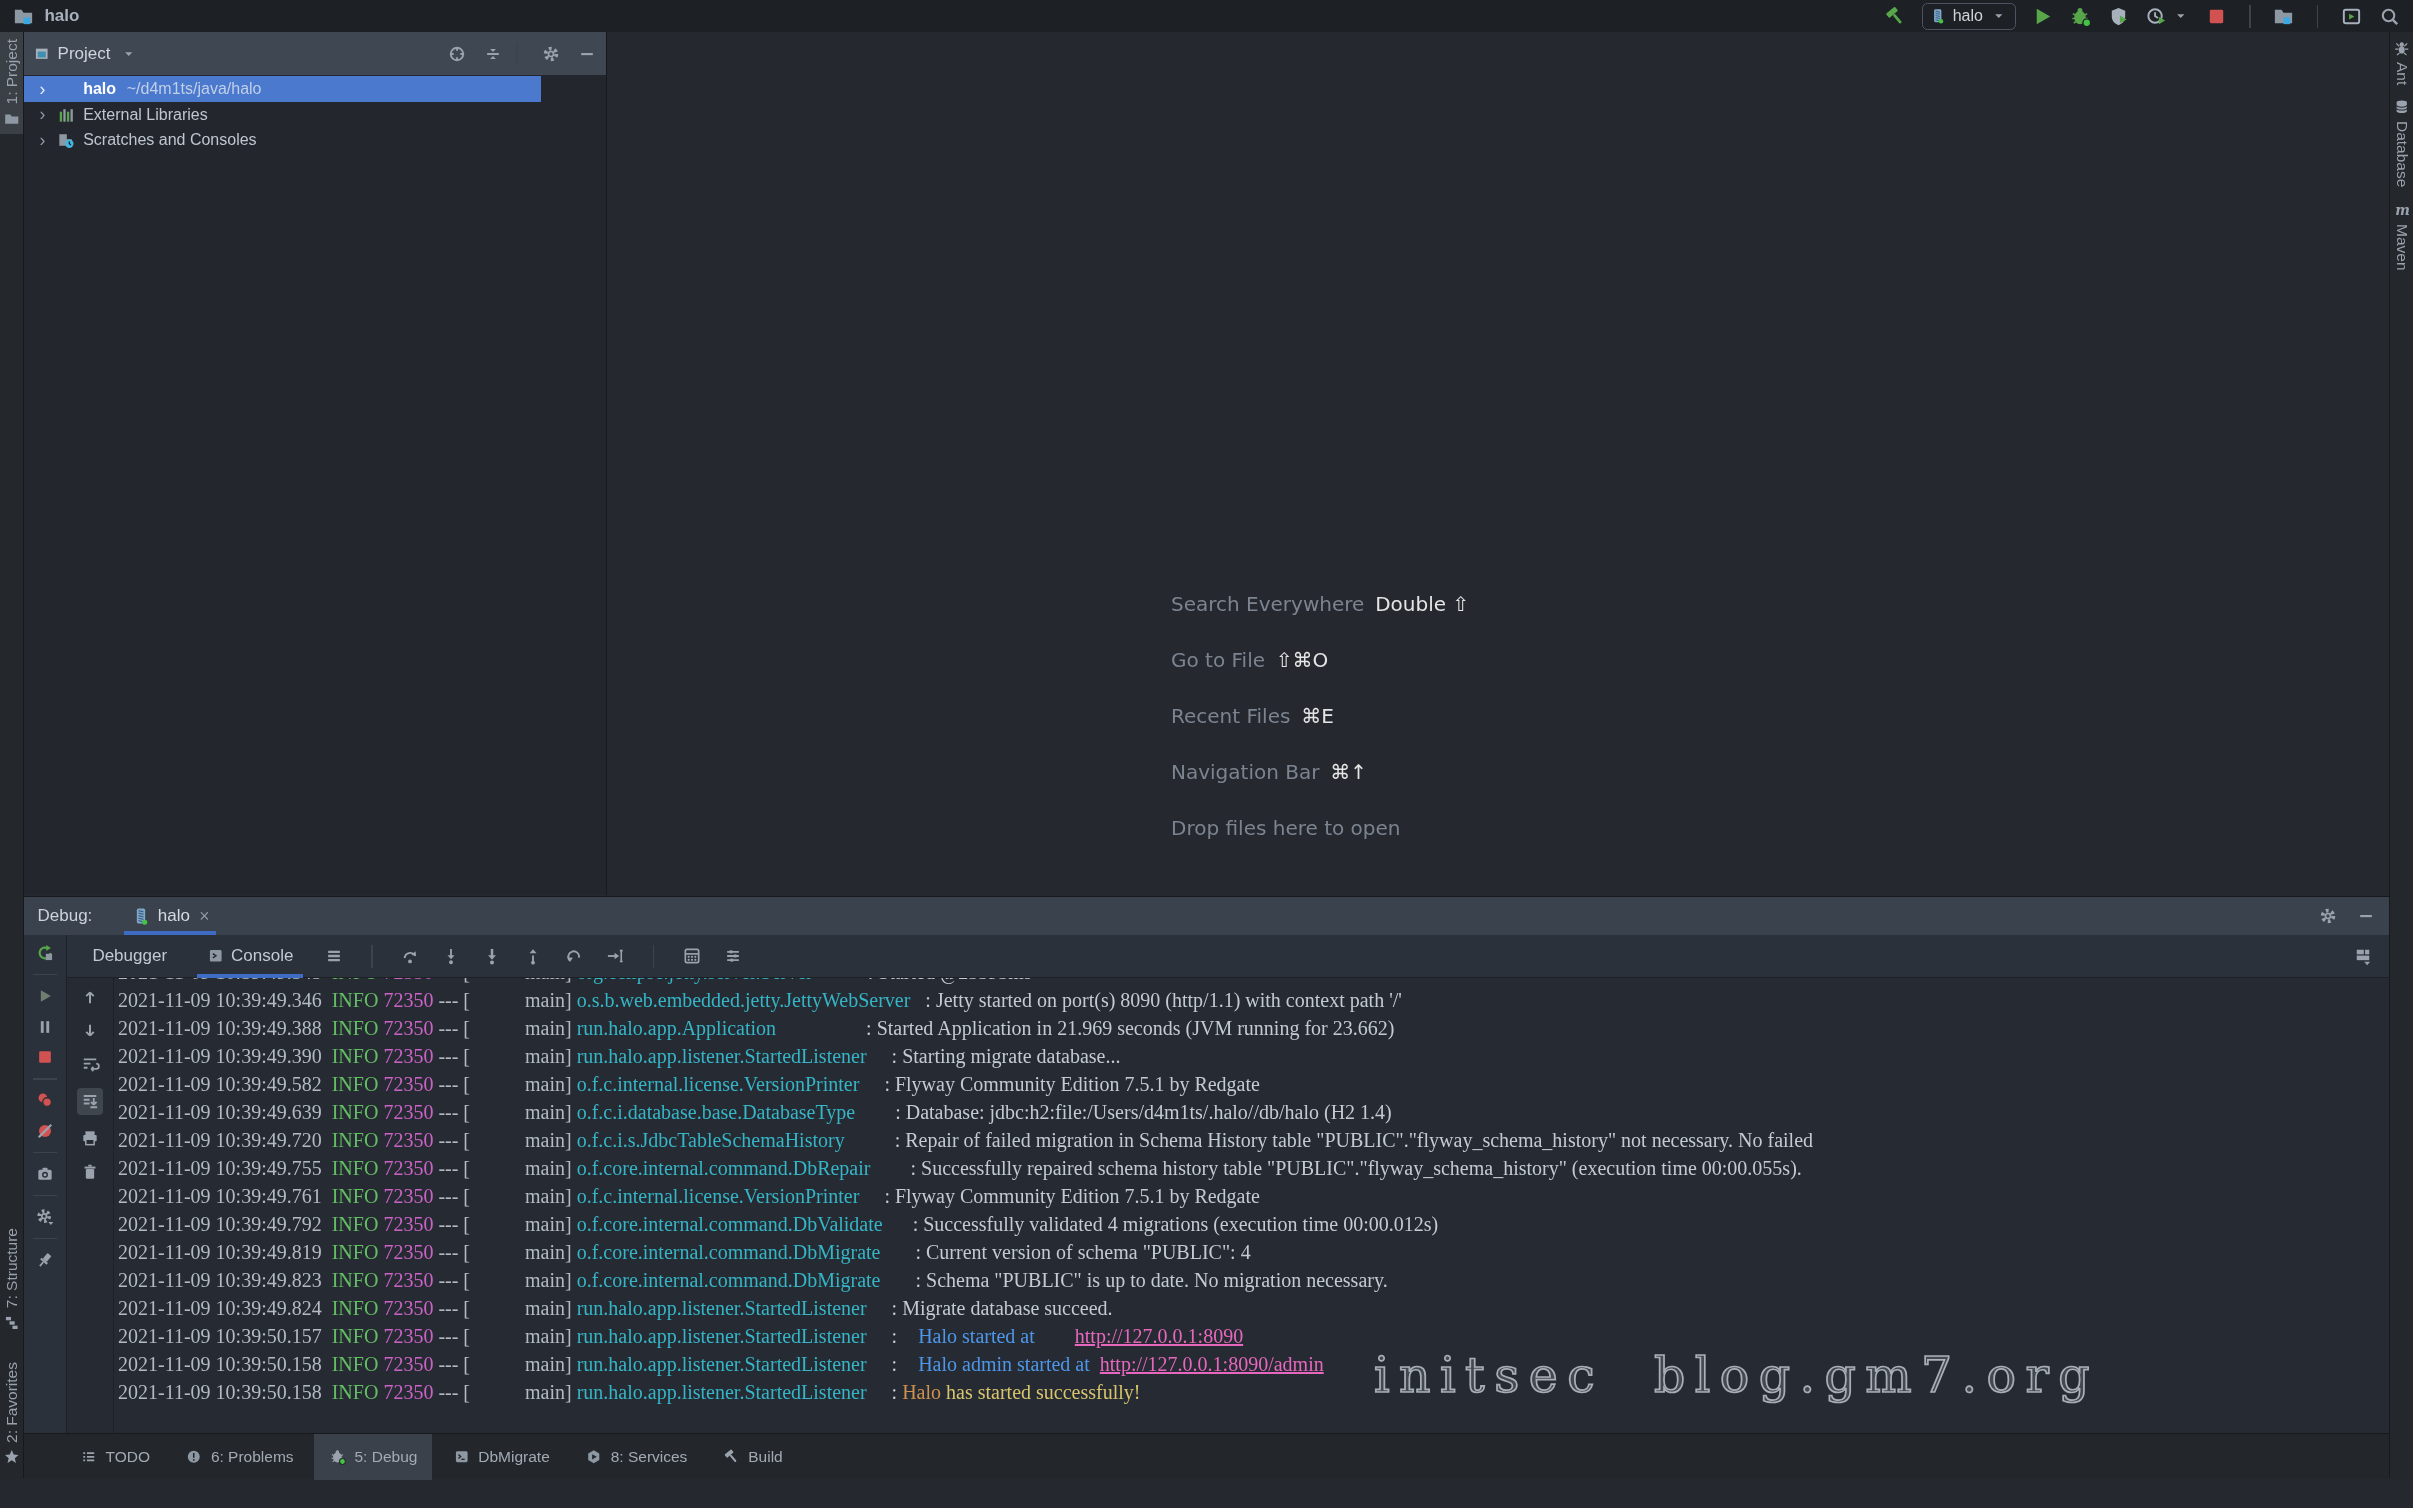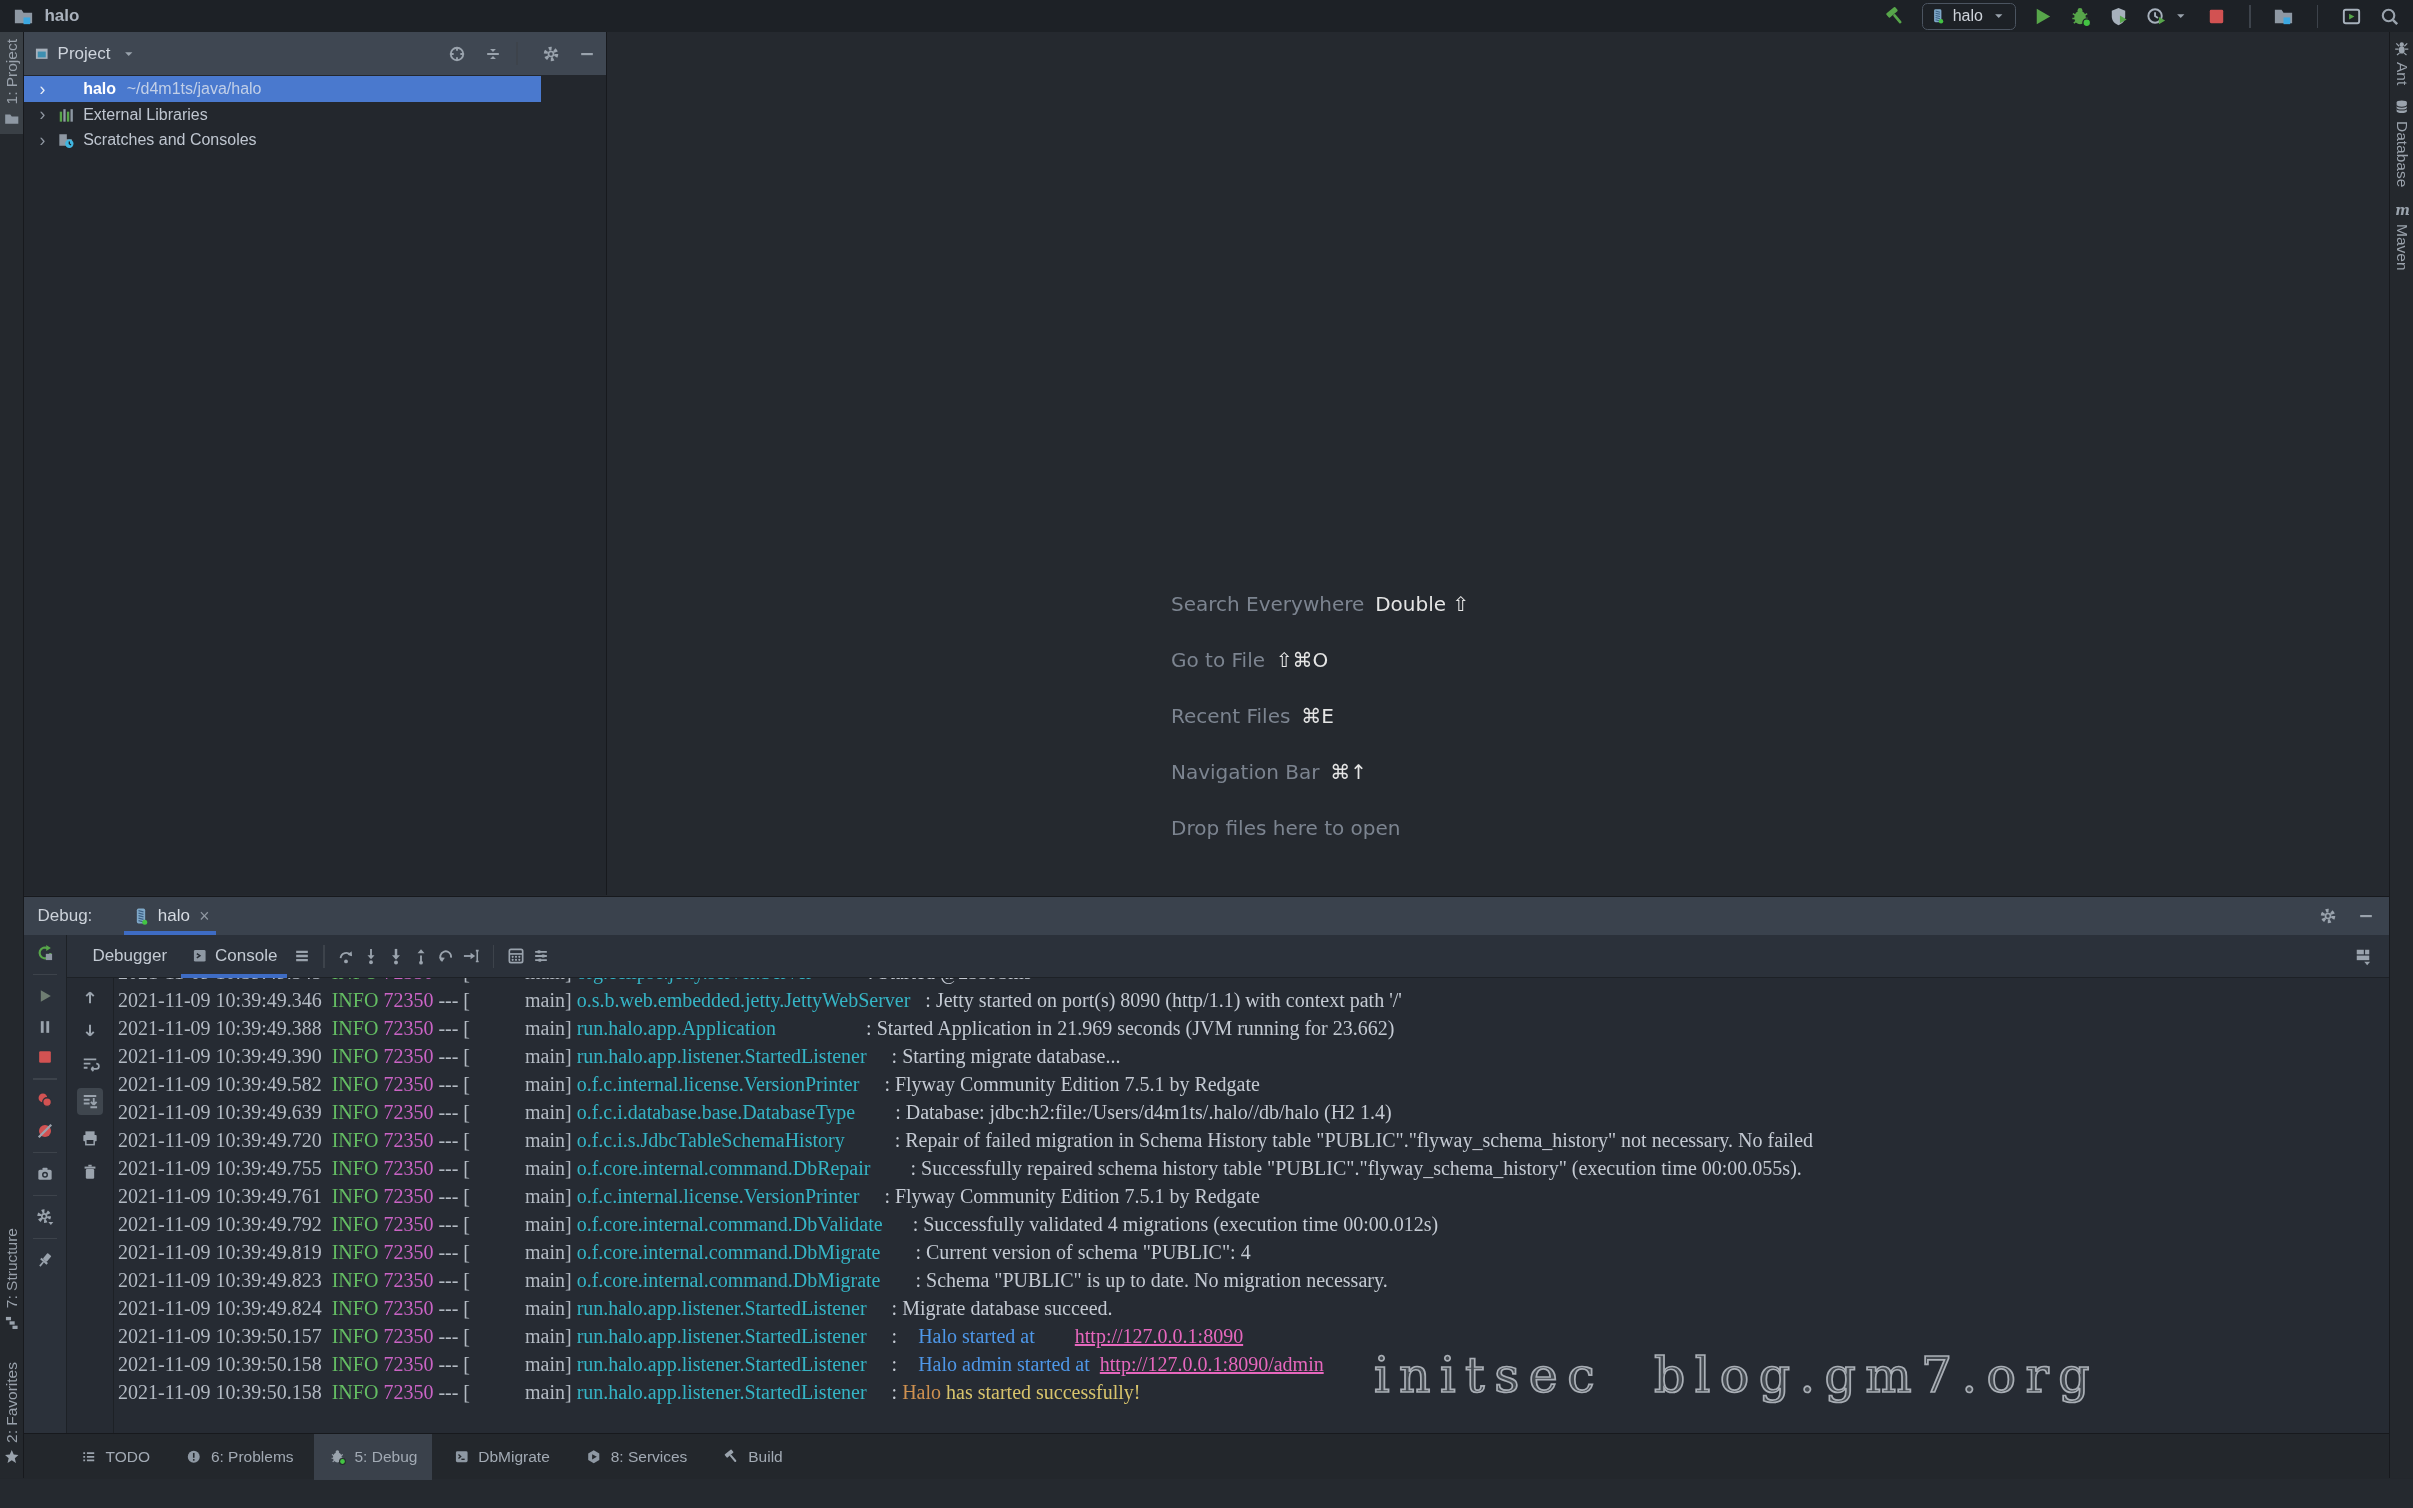--- a/index.html
+++ b/index.html
@@ -67,21 +67,21 @@
   .session-tab .lbl { font-size:17px; color:#d6dbe2; }
   .session-tab .x { color:#8f97a1; font-size:17.5px; margin-left:2.7px; }
   .session-tab .underline { position:absolute; left:4px; right:4px; bottom:0; height:4px; background:#3e6cc4; }
   .dbg-header .spacer { flex:1; }
   .dbg-body { flex:1; display:flex; min-height:0; }
   .dbg-col1 { width:43px; background:#2b313a; border-right:1.3px solid #1d2126; display:flex;
     flex-direction:column; align-items:center; padding-top:8px; gap:10.8px; flex:none; }
   .dbg-col1 .hsep { width:24px; height:1.3px; background:#3d434b; }
   .dbg-right { flex:1; display:flex; flex-direction:column; min-width:0; }
   .dbg-toolbar { height:43px; background:#2b313a; display:flex; align-items:center; padding:0 16px;
-    gap:5px; flex:none; border-bottom:1.3px solid #1d2126; }
+    gap:21px; flex:none; border-bottom:1.3px solid #1d2126; }
   .dtab { position:relative; height:43px; display:flex; align-items:center; gap:6.7px; padding:0 9.4px;
     font-size:17px; color:#c3cad3; }
   .dtab .underline { position:absolute; left:0; right:0; bottom:0; height:4px; background:#3e6cc4; }
   .dbg-toolbar .spacer { flex:1; }
   .dbg-lower { flex:1; display:flex; min-height:0; }
   .dbg-col2 { width:47px; background:#262b33; border-right:1.3px solid #1d2126; display:flex;
     flex-direction:column; align-items:center; padding-top:9.4px; gap:13.5px; flex:none; }
   .selbox { background:#3f464e; border-radius:4px; padding:3.4px; }
 
   

